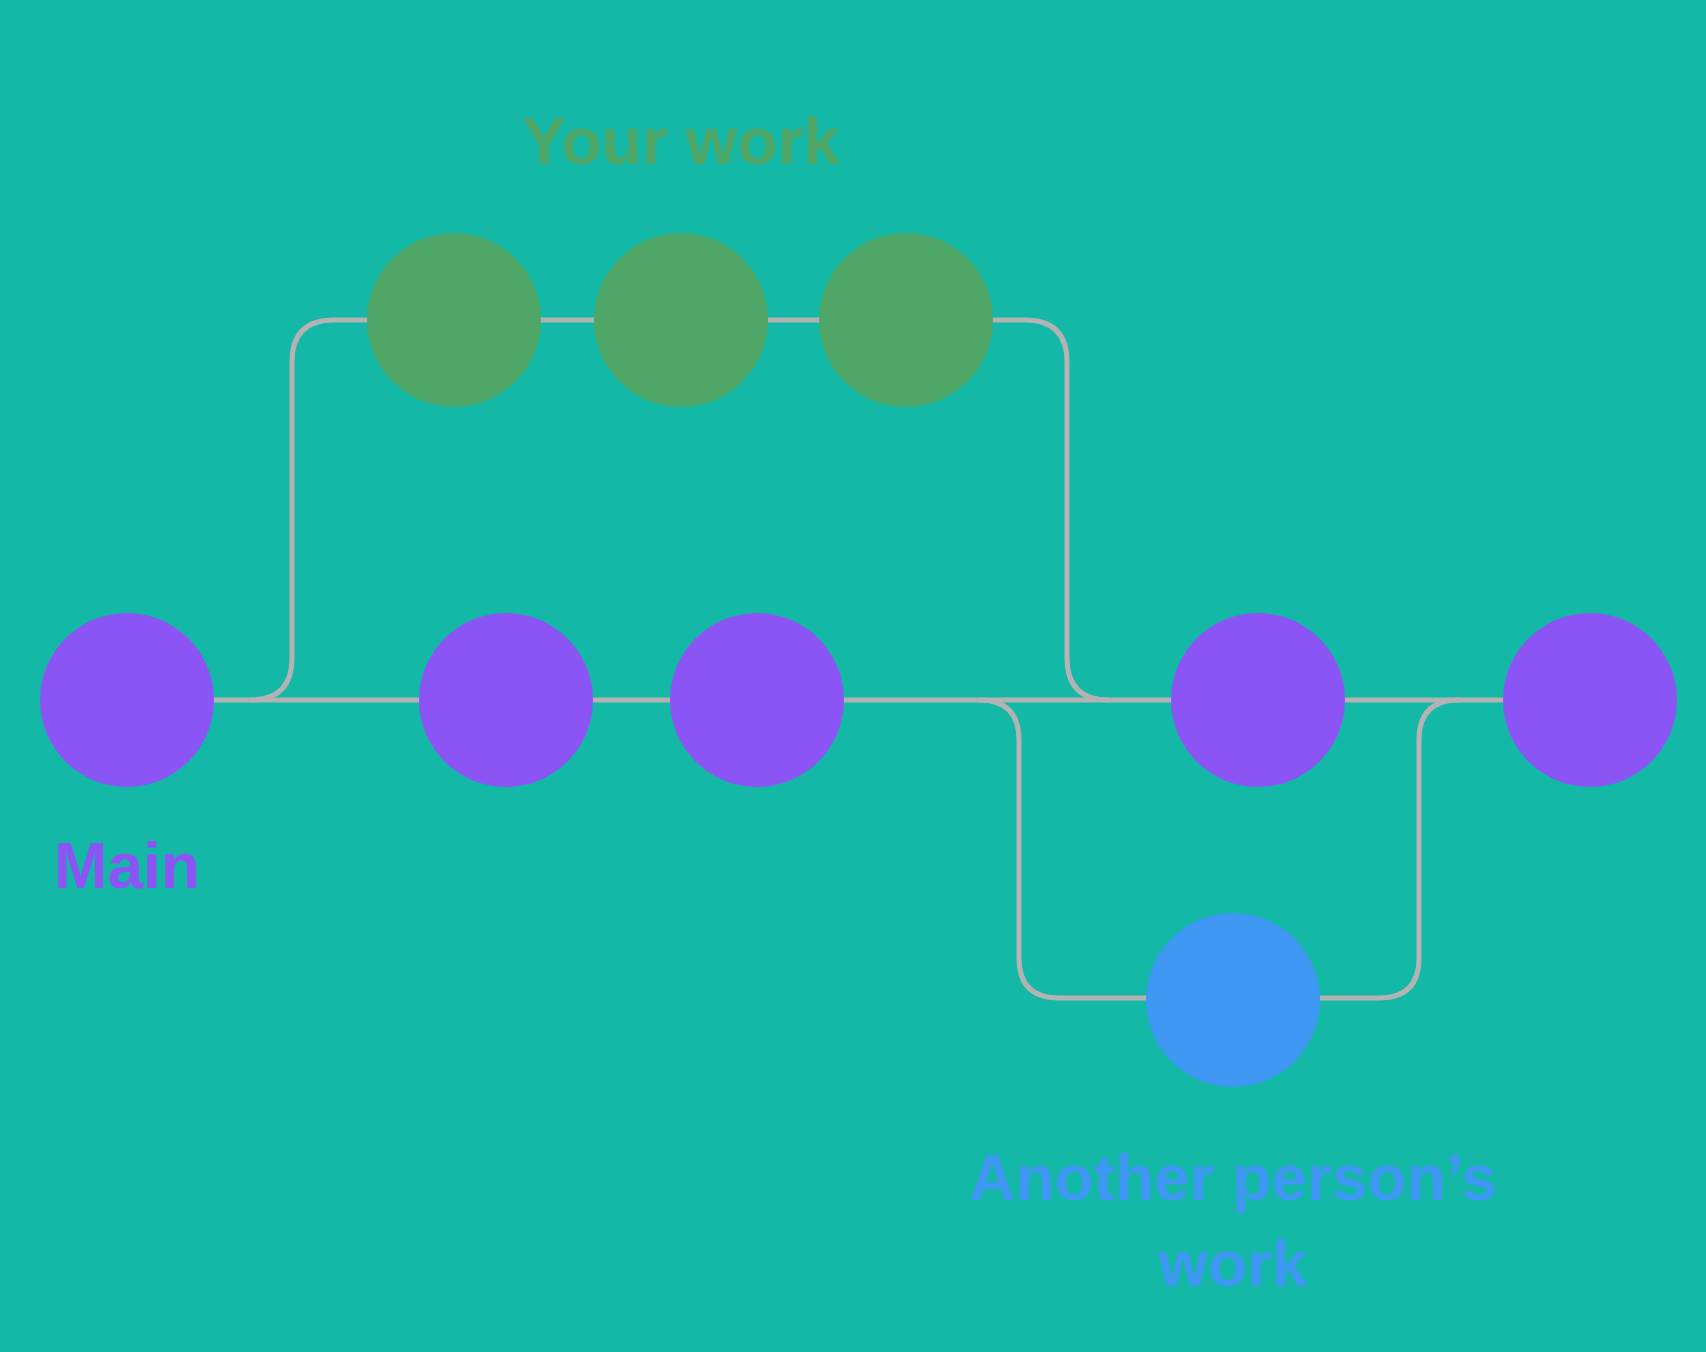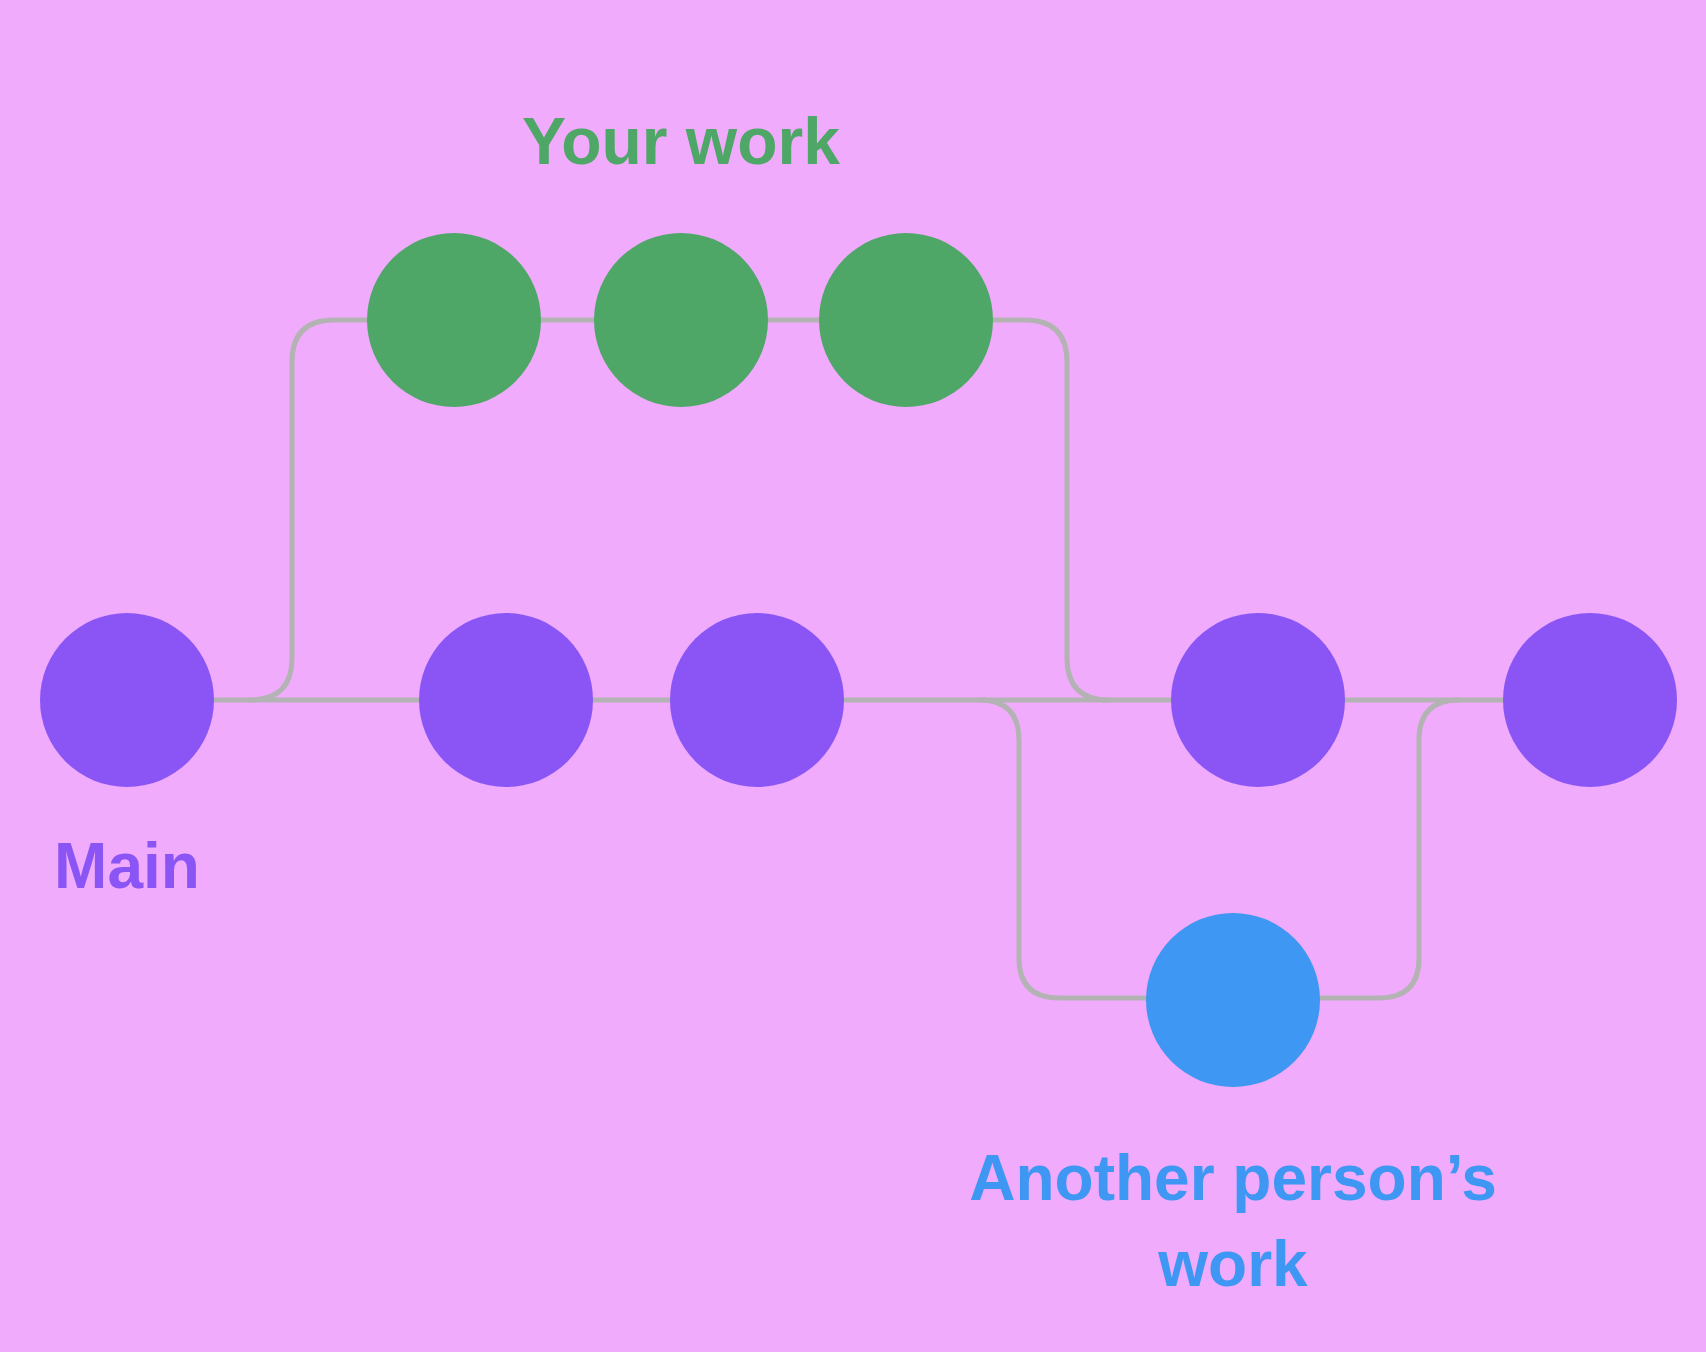--- a/index.html
+++ b/index.html
@@ -4,21 +4,21 @@
 <style>
   html, body {
     margin: 0;
     padding: 0;
     background: #ffffff;
   }
   .canvas {
     position: relative;
     width: 1706px;
     height: 1352px;
-    background: #f0abfc;
+    background: #14b8a6;
     overflow: hidden;
     font-family: "Liberation Sans", sans-serif;
   }
   svg { display: block; }
   .diagram-label {
     font-family: "Liberation Sans", sans-serif;
     font-weight: 700;
   }
   .label-your-work   { font-size: 66px; }
   .label-main        { font-size: 64px; }

